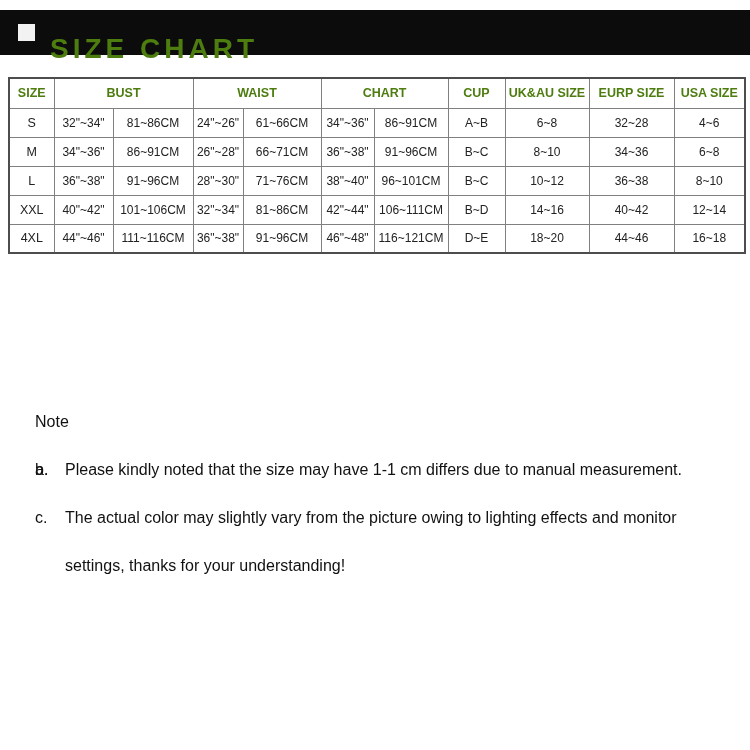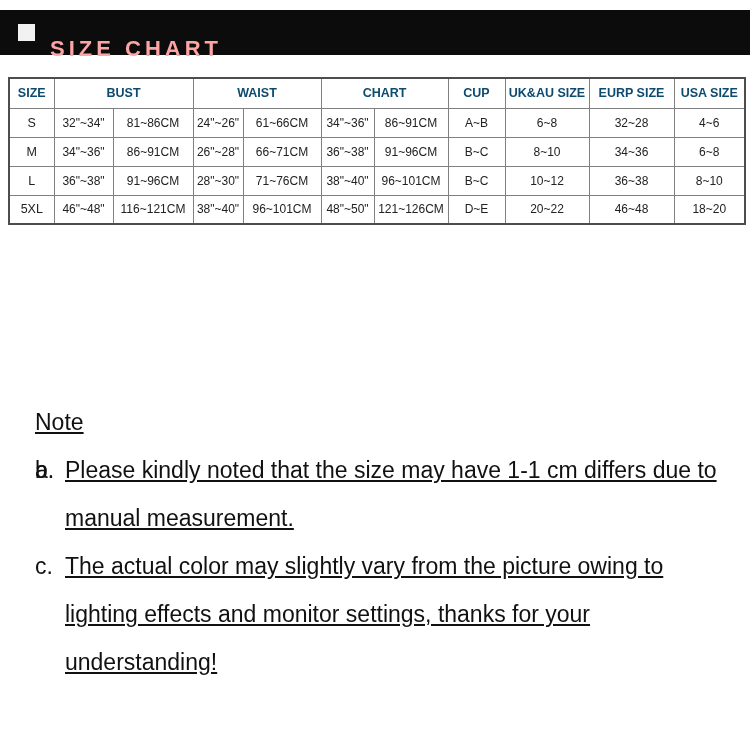--- a/index.html
+++ b/index.html
@@ -20,22 +20,22 @@
     display: flex; align-items: center;
     padding-left: 18px;
   }
   .title-bullet {
     width: 17px; height: 17px;
     background: #f2f2f2;
     display: inline-block;
     margin-right: 15px;
   }
   .title-text {
-    color: #fca5a5;
-    font-size: 22px;
+    color: #4d7c0f;
+    font-size: 28px;
     font-weight: bold;
     letter-spacing: 4px;
     white-space: nowrap;
     padding-bottom: 2px;
     margin-top: 34px;
   }
 
   
   table.size-table {
     position: absolute;
@@ -52,34 +52,33 @@
     font-size: 12px;
     color: #222222;
     height: 29px;
     overflow: hidden;
     white-space: nowrap;
   }
   .size-table thead th {
     font-weight: bold;
     font-size: 12.5px;
     height: 30px;
-    color: #0c4a6e;
+    color: #4d7c0f;
   }
   .size-table tbody td { font-weight: normal; }
   .size-table tbody td:first-child { font-size: 12.5px; }
 
   
   .notes {
     position: absolute;
     top: 398px; left: 35px;
     width: 690px;
-    font-size: 23px;
+    font-size: 16px;
     line-height: 48px;
     color: #111111;
-    text-decoration: underline;
   }
   .note-title { font-weight: normal; }
   .note-item {
     position: relative;
     padding-left: 30px;
   }
   .note-label {
     position: absolute;
     left: 0; top: 0;
   }
@@ -154,31 +153,44 @@
           <td>28"~30"</td>
           <td>71~76CM</td>
           <td>38"~40"</td>
           <td>96~101CM</td>
           <td>B~C</td>
           <td>10~12</td>
           <td>36~38</td>
           <td>8~10</td>
         </tr>
         <tr>
-          <td>5XL</td>
+          <td>XXL</td>
+          <td>40"~42"</td>
+          <td>101~106CM</td>
+          <td>32"~34"</td>
+          <td>81~86CM</td>
+          <td>42"~44"</td>
+          <td>106~111CM</td>
+          <td>B~D</td>
+          <td>14~16</td>
+          <td>40~42</td>
+          <td>12~14</td>
+        </tr>
+        <tr>
+          <td>4XL</td>
+          <td>44"~46"</td>
+          <td>111~116CM</td>
+          <td>36"~38"</td>
+          <td>91~96CM</td>
           <td>46"~48"</td>
           <td>116~121CM</td>
-          <td>38"~40"</td>
-          <td>96~101CM</td>
-          <td>48"~50"</td>
-          <td>121~126CM</td>
           <td>D~E</td>
-          <td>20~22</td>
-          <td>46~48</td>
           <td>18~20</td>
+          <td>44~46</td>
+          <td>16~18</td>
         </tr>
       </tbody>
   </table>
 
   <div class="notes">
     <div class="note-title">Note</div>
     <div>
         <div class="note-item"><span class="note-label">a.</span></div>
         <div class="note-item"><span class="note-label">b.</span><span class="note-text">Please kindly noted that the size may have 1-1 cm differs due to manual measurement.</span></div>
         <div class="note-item"><span class="note-label">c.</span><span class="note-text">The actual color may slightly vary from the picture owing to lighting effects and monitor settings, thanks for your understanding!</span></div>

